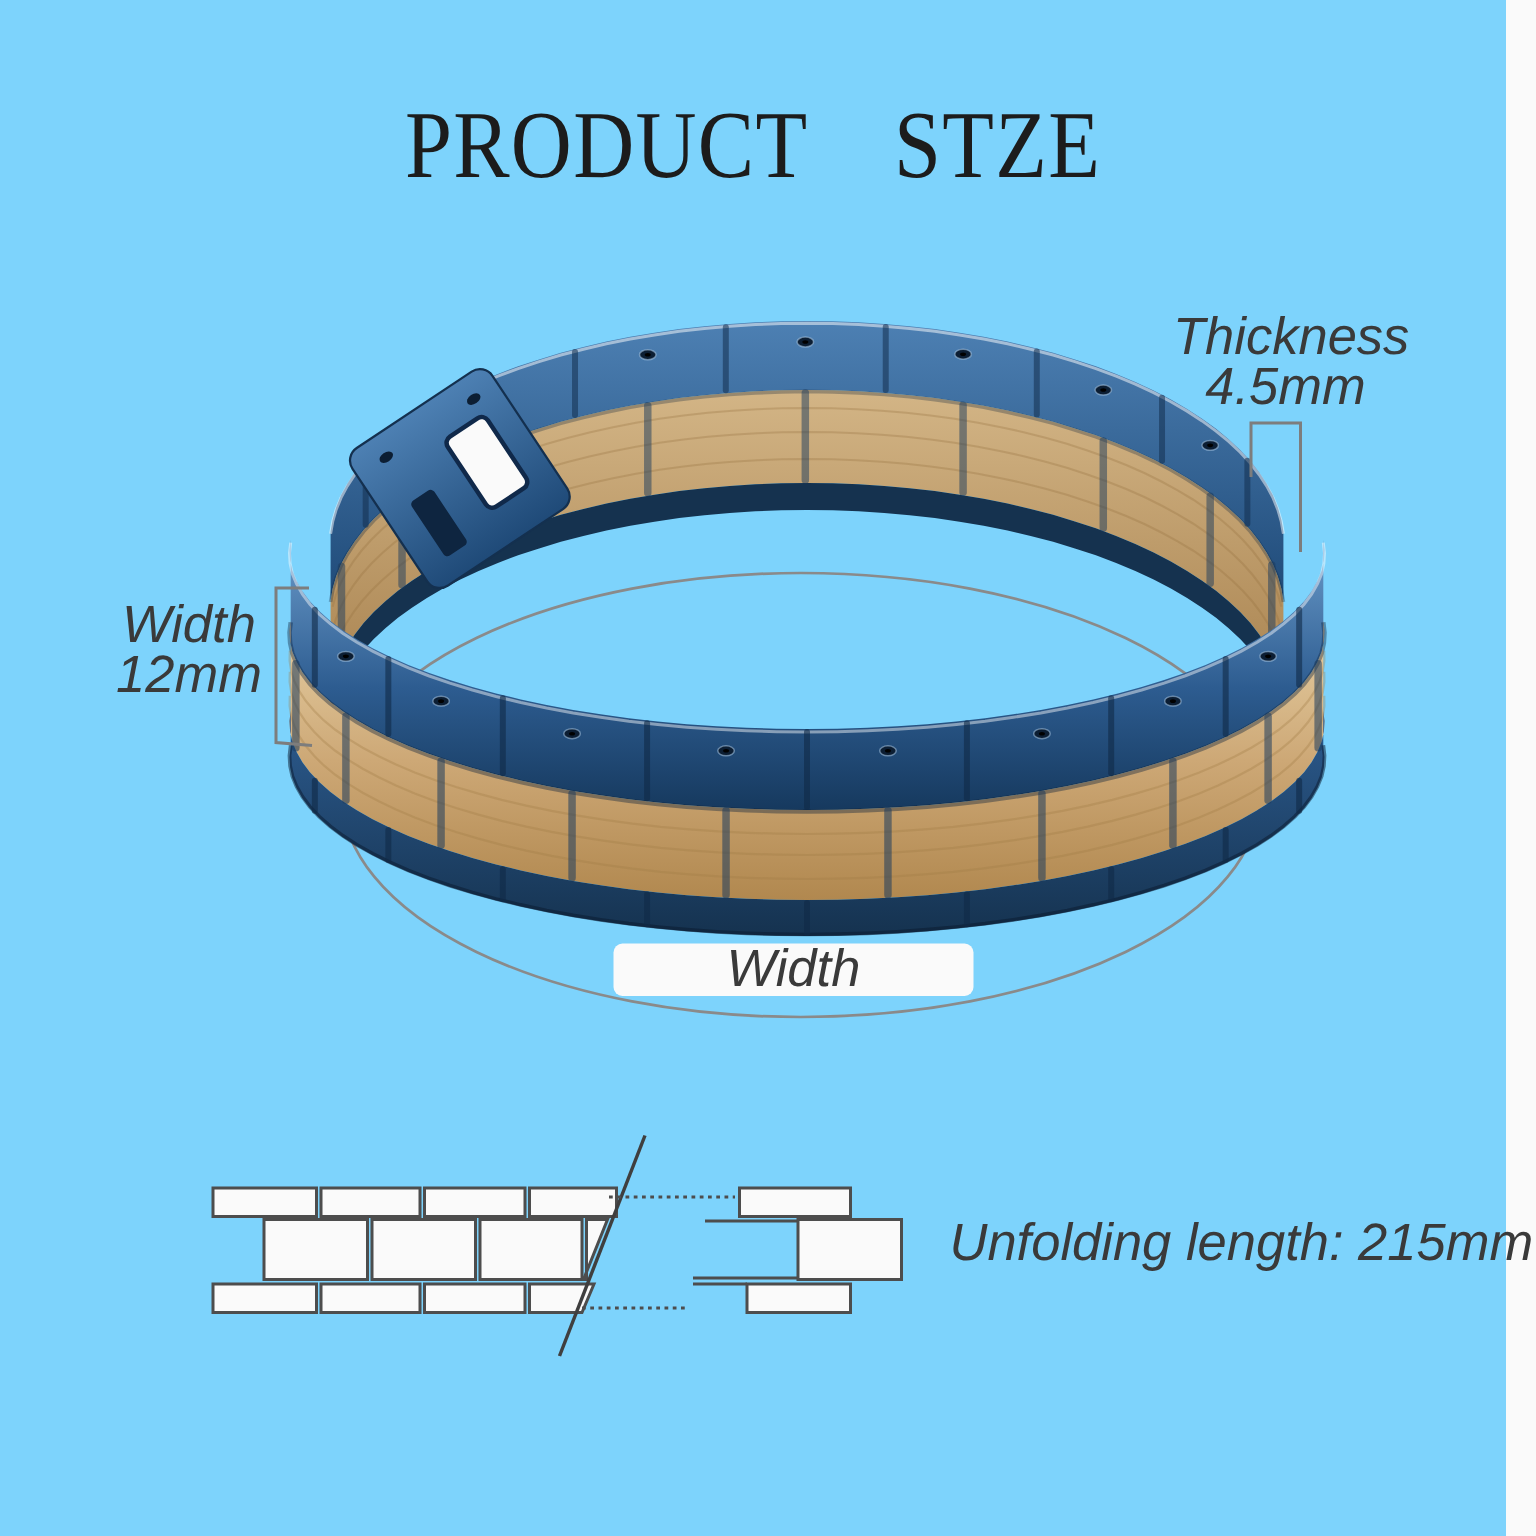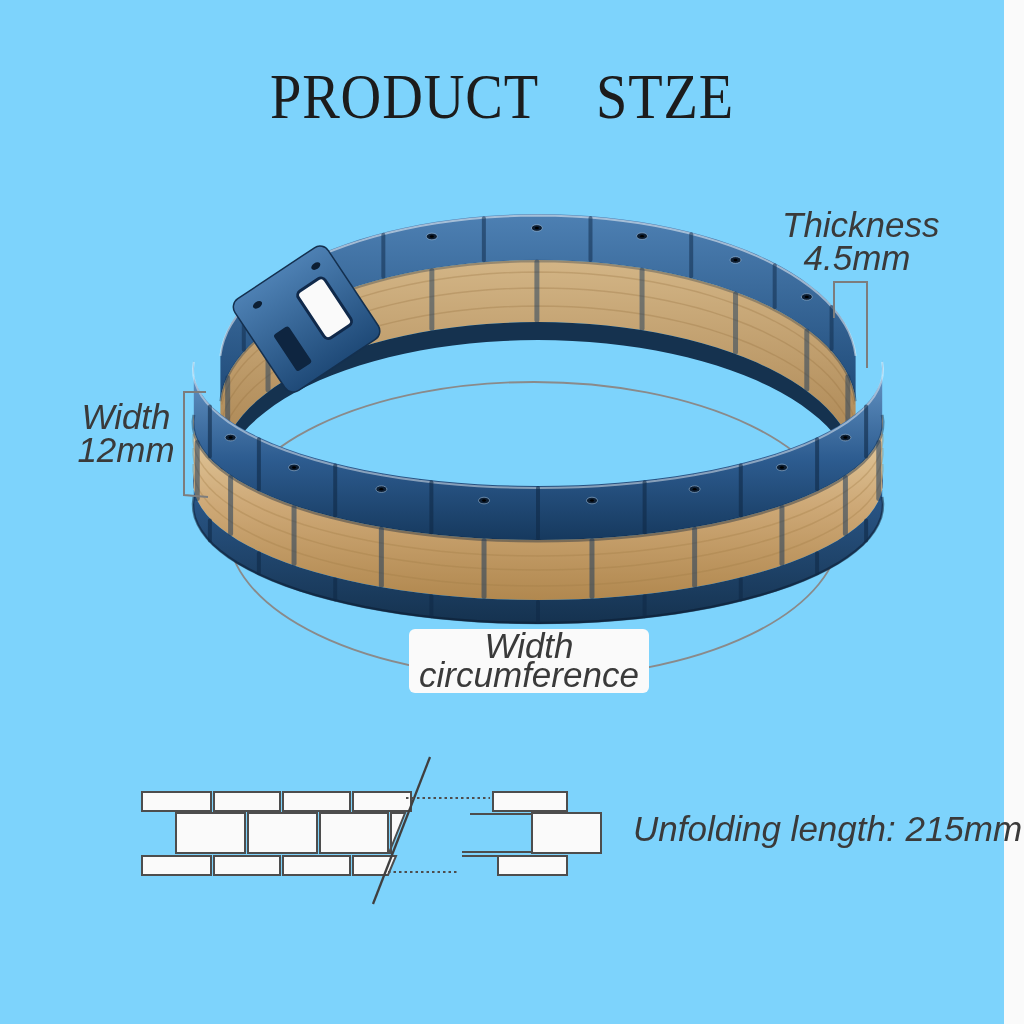--- a/index.html
+++ b/index.html
@@ -181,17 +181,16 @@
     <div>4.5mm</div>
   </div>
 
   <div class="lbl lbl-width">
     <div>Width</div>
     <div>12mm</div>
   </div>
 
   <div class="lbl lbl-inner">
     <div>Width</div>
-    <div>circumference</div>
   </div>
 
   <div class="lbl lbl-unfold">Unfolding length: 215mm</div>
 </div>
 
 </body></html>

